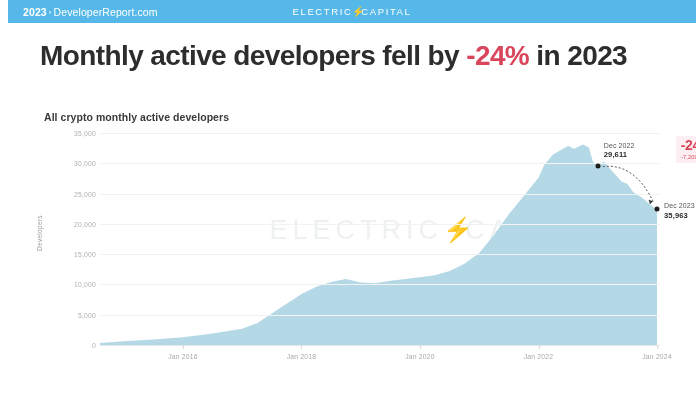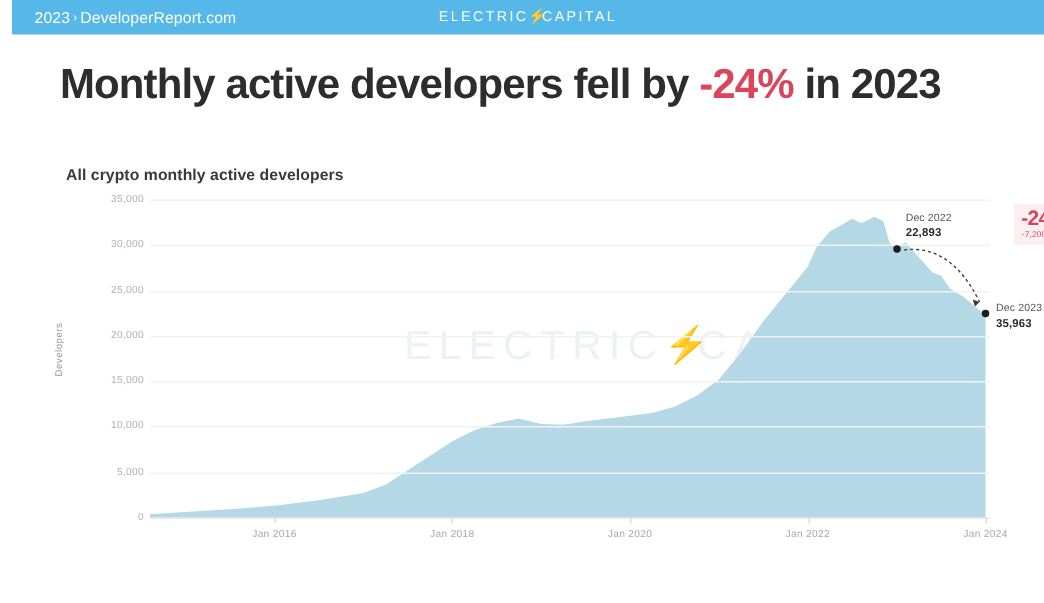--- a/index.html
+++ b/index.html
@@ -28,21 +28,21 @@
     align-items: center;
   }
   .topbar-left {
     position: absolute;
     left: 15px;
     font-size: 10.5px;
     color: #ffffff;
     letter-spacing: .1px;
     white-space: nowrap;
   }
-  .topbar-left .yr { font-weight: 400; margin-top: 20px; }
+  .topbar-left .yr { font-weight: 700; margin-top: 20px; }
   .topbar-left .chev {
     font-size: 8px;
     padding: 0 2px;
     position: relative;
     top: -1px;
   }
   .topbar-center {
     position: absolute;
     left: 0;
     right: 0;
@@ -283,21 +283,21 @@
       <div class="gridline" style="top: 30.2857px;"></div>
       <div class="gridline" style="top: 0px;"></div>
     </div>
 
   <div class="axis-line-x"></div>
 
   <div id="ann-layer" style="position:absolute;left:0;top:0;width:620px;height:240px;">
       <div class="dot" style="left: 557.778px; top: 32.6419px;"></div>
       <div class="ann" style="left: 563.778px; top: 7.64194px;">
         <div>Dec 2022</div>
-        <div class="val">22,893</div>
+        <div class="val">29,611</div>
       </div>
       <div class="dot" style="left: 617.037px; top: 76.2534px;"></div>
       <div class="ann" style="left: 624.037px; top: 68.2534px;">
         <div>Dec 2023</div>
         <div class="val">35,963</div>
       </div>
       <div class="badge" style="background: rgb(253, 239, 241); left: 635.778px; top: 2.64194px;">
         <span class="big">-24%</span>
         <span class="small">-7,200 devs</span>
       </div>

